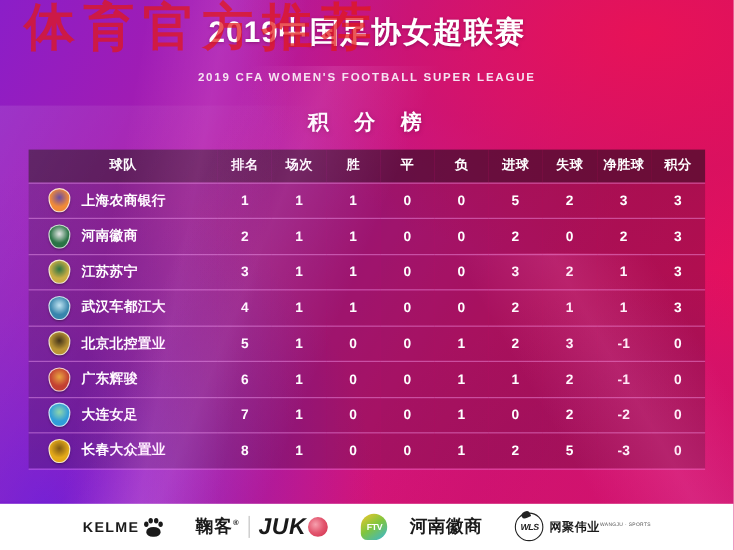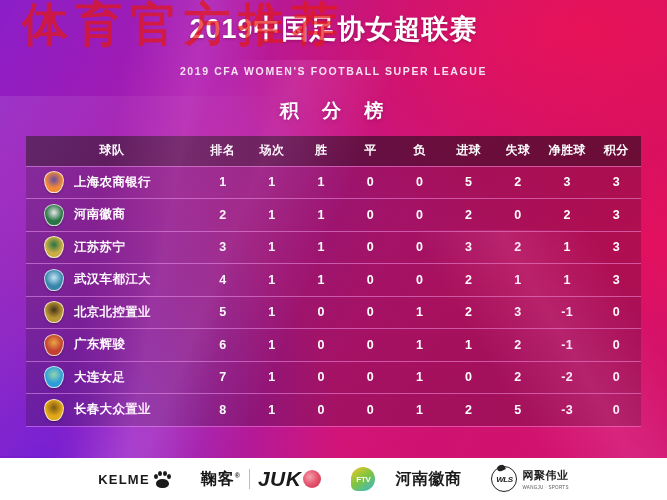--- a/index.html
+++ b/index.html
@@ -178,21 +178,21 @@
   .wls-ring {
     width: 26px; height: 26px; border-radius: 50%;
     border: 1.6px solid #222; display:flex; align-items:center; justify-content:center;
     margin-right: 5px; position: relative;
   }
   .wls-ring span { font-size: 8px; font-weight: 800; color:#222; letter-spacing:-0.4px; font-style: italic; }
   .wls-ring:before {
     content:""; position:absolute; top:-2px; left:5px; width:8px; height:6px;
     background:#222; border-radius: 50% 50% 0 50%; transform: rotate(-25deg);
   }
-  .wls-cn { display:flex; flex-direction:column; }
+  .wls-cn { display:flex; flex-direction:row; }
   .wls-cn .big { font-size: 11px; font-weight: 800; color:#1a1a1a; letter-spacing:0.5px; }
   .wls-cn .small { font-size: 4.5px; color:#555; letter-spacing:0.3px; margin-top:2px; }
 </style>
 </head>
 <body>
 
 <div id="page">
 
   <div class="sweep sweep-a"></div>
   <div class="sweep sweep-b"></div>

